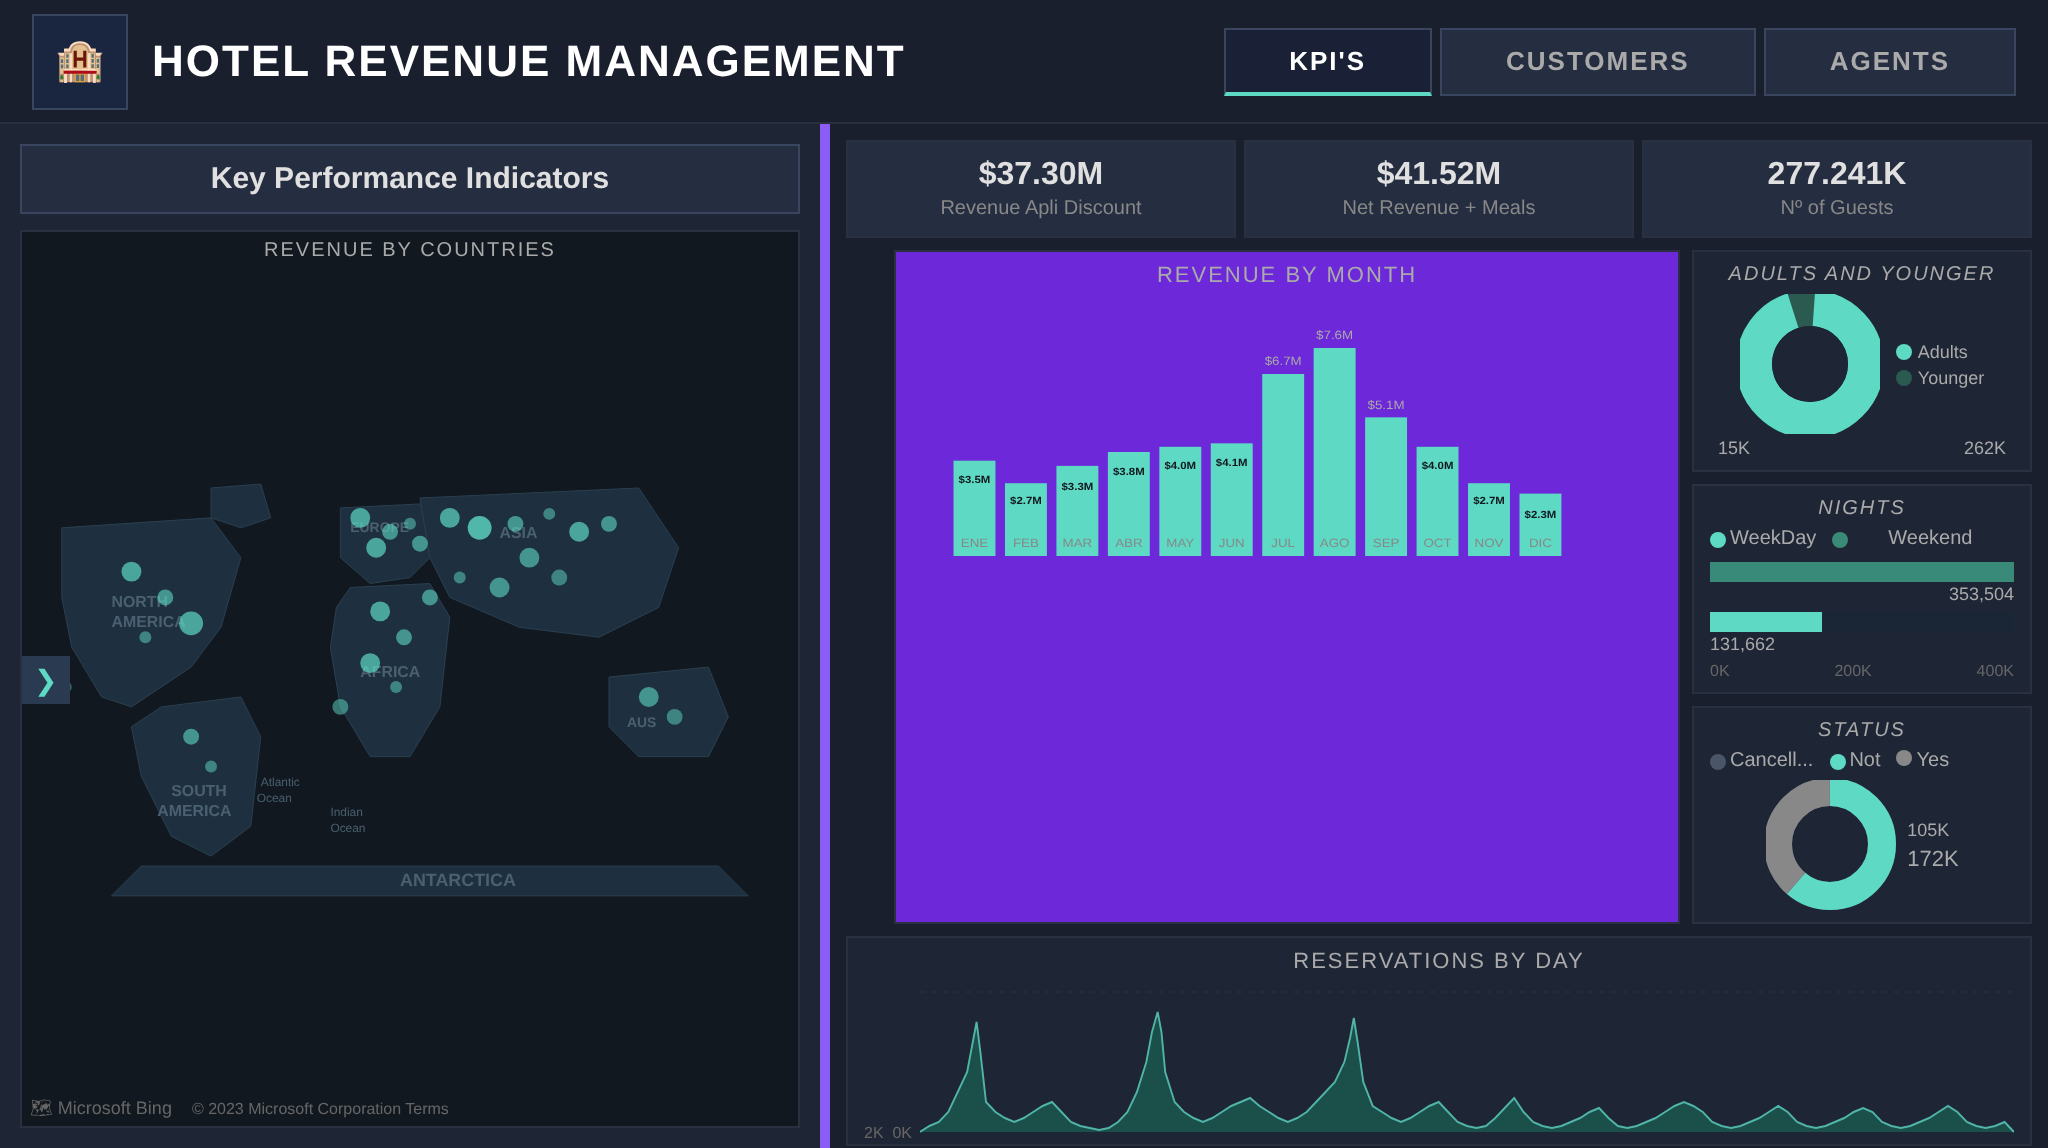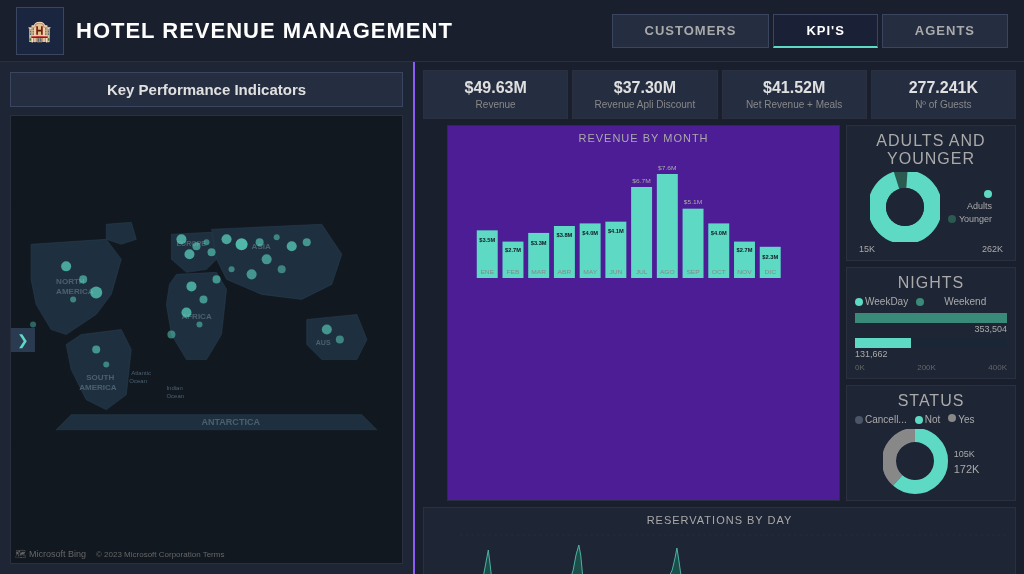--- a/index.html
+++ b/index.html
@@ -68,21 +68,21 @@
     
     .main {
       display: flex;
       height: 512px;
     }
 
     
     .sidebar {
       width: 415px;
       background: #1e2535;
-      border-right: 2px solid #8b5cf6;
+      border-right: 5px solid #8b5cf6;
       padding: 10px;
       display: flex;
       flex-direction: column;
       gap: 8px;
     }
     .kpi-title {
       text-align: center;
       background: #252d40;
       border: 1px solid #3a4560;
       padding: 8px;
@@ -151,21 +151,21 @@
 
     
     .middle-row {
       display: flex;
       gap: 6px;
       flex: 1;
     }
 
     .bar-chart-container {
       flex: 1;
-      background: #4c1d95;
+      background: #6d28d9;
       border: 1px solid #2a3040;
       padding: 6px 24px;
       margin-left: 24px;
     }
     .chart-title {
       text-align: center;
       font-size: 11px;
       color: #aaa;
       letter-spacing: 1px;
       margin-bottom: 4px;
@@ -177,25 +177,26 @@
       flex-direction: column;
       gap: 6px;
     }
     .mini-chart {
       background: #1e2535;
       border: 1px solid #2a3040;
       padding: 6px 8px;
       flex: 1;
     }
     .mini-title {
-      font-size: 16px;
+      font-size: 10px;
       color: #aaa;
       letter-spacing: 1px;
       margin-bottom: 4px;
       text-align: center;
+      font-style: italic;
     }
 
     
     .bottom-row {
       background: #1e2535;
       border: 1px solid #2a3040;
       padding: 6px 8px;
       height: 105px;
     }
 
@@ -235,31 +236,32 @@
   </style>
 </head>
 <body>
 
 <div class="header">
   <div class="logo-area">
     <div class="logo-icon">🏨</div>
     <span class="header-title">HOTEL REVENUE MANAGEMENT</span>
   </div>
   <div class="nav-tabs">
+    <button class="nav-tab active">KPI'S</button>
     <button class="nav-tab">CUSTOMERS</button>
-    <button class="nav-tab active">KPI'S</button>
     <button class="nav-tab">AGENTS</button>
   </div>
 </div>
 
 <div class="main">
 
   <div class="sidebar">
     <div class="kpi-title">Key Performance Indicators</div>
     <div class="map-container">
+      <div class="map-label">REVENUE BY COUNTRIES</div>
       <div class="map-svg-area">
 
         <svg viewBox="0 0 390 240" width="100%" height="100%" style="display:block;">
 
           <rect width="390" height="240" fill="#111820"></rect>
 
           <path d="M 20 40 L 95 35 L 110 55 L 100 90 L 85 110 L 70 120 L 55 130 L 40 125 L 25 100 L 20 75 Z" fill="#1e3040" stroke="#2a4050" stroke-width="0.5"></path>
 
           <path d="M 95 20 L 120 18 L 125 35 L 110 40 L 95 35 Z" fill="#1e3040" stroke="#2a4050" stroke-width="0.5"></path>
 
@@ -328,24 +330,20 @@
       </div>
 
       <div class="side-arrow">❯</div>
     </div>
   </div>
 
   <div class="content">
 
     <div class="stats-row">
       <div class="stat-card">
-        <div class="stat-value">$49.63M</div>
-        <div class="stat-label">Revenue</div>
-      </div>
-      <div class="stat-card">
         <div class="stat-value">$37.30M</div>
         <div class="stat-label">Revenue Apli Discount</div>
       </div>
       <div class="stat-card">
         <div class="stat-value">$41.52M</div>
         <div class="stat-label">Net Revenue + Meals</div>
       </div>
       <div class="stat-card">
         <div class="stat-value">277.241K</div>
         <div class="stat-label">Nº of Guests</div>
@@ -415,21 +413,21 @@
           <div style="display:flex; align-items:center; justify-content:center; gap:8px;">
             <svg width="70" height="70" viewBox="0 0 70 70">
 
               <circle cx="35" cy="35" r="28" fill="none" stroke="#2a5a50" stroke-width="18"></circle>
 
               <circle cx="35" cy="35" r="28" fill="none" stroke="#5dd9c4" stroke-width="18" stroke-dasharray="165 11" stroke-dashoffset="-2" transform="rotate(-90 35 35)"></circle>
 
               <circle cx="35" cy="35" r="19" fill="#1e2535"></circle>
             </svg>
             <div style="font-size:9px; color:#aaa;">
-              <div style="display:flex;align-items:flex-end;gap:3px;margin-bottom:3px;flex-direction:column;">
+              <div style="display:flex;align-items:center;gap:3px;margin-bottom:3px;">
                 <span style="width:8px;height:8px;border-radius:50%;background:#5dd9c4;display:inline-block;"></span>
                 <span>Adults</span>
               </div>
               <div style="display:flex;align-items:center;gap:3px;">
                 <span style="width:8px;height:8px;border-radius:50%;background:#2a5a50;display:inline-block;"></span>
                 <span>Younger</span>
               </div>
             </div>
           </div>
           <div style="display:flex;justify-content:space-between;font-size:9px;color:#aaa;margin-top:2px;padding:0 4px;">

